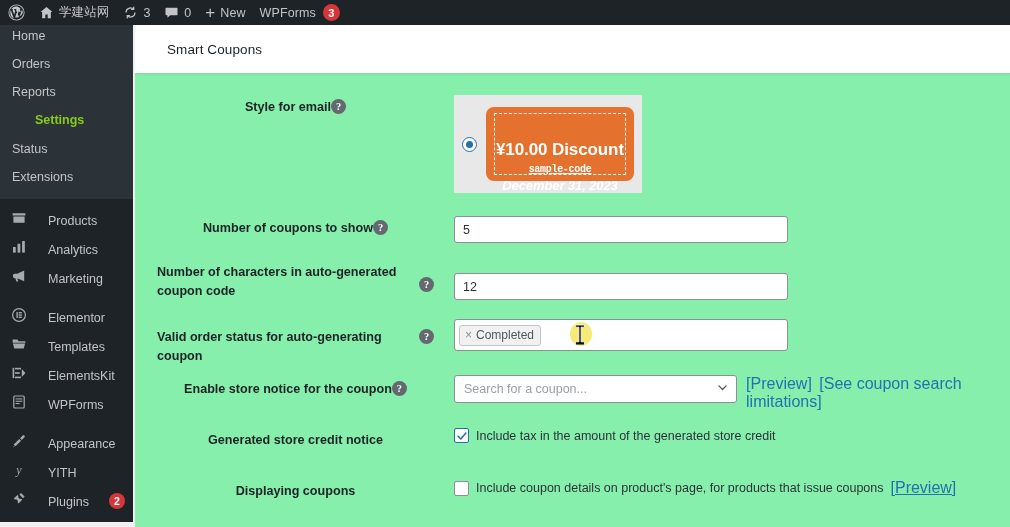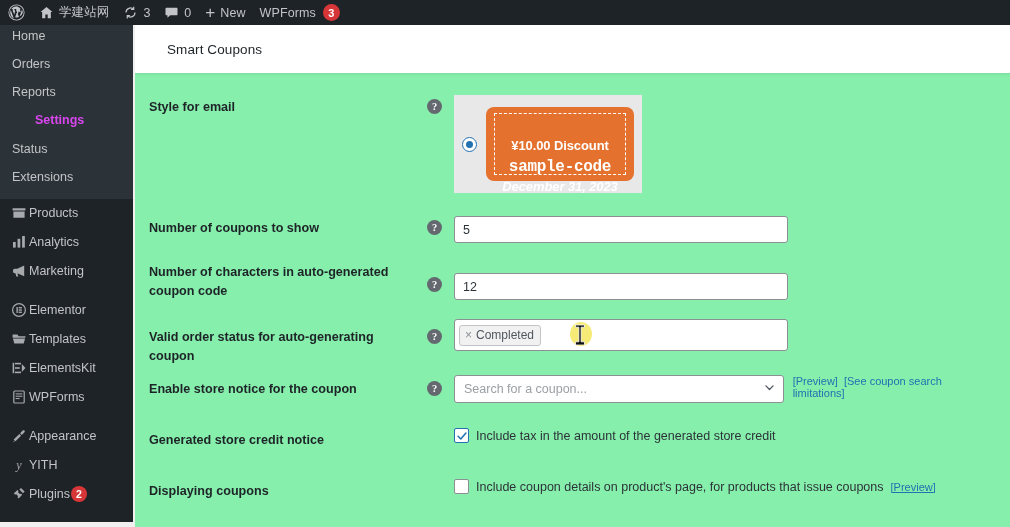--- a/index.html
+++ b/index.html
@@ -54,27 +54,27 @@
     background: #2c3338;
     padding: 2px 0 8px 0;
   }
   .submenu-item {
     display: block;
     padding: 5px 0 5px 12px;
     font-size: 12.5px;
     color: #c3c4c7;
     line-height: 1.45;
   }
-  .submenu-item.active { color: #d946ef; font-weight: bold; padding-left: 35px; }
+  .submenu-item.active { color: #84cc16; font-weight: bold; padding-left: 35px; }
 
   .menu-item {
-    display: flex; align-items: center;
+    display: flex; align-items: flex-end;
     height: 29px;
     padding-left: 9px;
-    gap: 1px;
+    gap: 20px;
     font-size: 12.5px;
     color: #c3c4c7;
   }
   .menu-item .mi-icon {
     width: 19px; height: 19px;
     display: inline-flex; align-items: center; justify-content: center;
     color: #a7aaad; flex: 0 0 19px;
   }
   .menu-item .mi-icon svg { display:block; }
   .menu-label { line-height: 1; }
@@ -104,21 +104,21 @@
     font-size: 13.5px; color: #1d2327; letter-spacing: .1px;
   }
 
   .form-table { padding: 0 0 0 0; }
   .row {
     display: flex; align-items: flex-start;
     padding: 0 18px 0 14px;
   }
   .row .th {
     width: 305px; flex: 0 0 305px;
-    display: flex; align-items: flex-start; justify-content: space-between;
+    display: flex; align-items: flex-start; justify-content: center;
     padding-right: 12px;
     padding-top: 3px;
   }
   .row .th .lbl {
     font-size: 12.6px; color: #1d2327; font-weight: 600; line-height: 1.5;
     max-width: 262px;
   }
   .row .td { flex: 1; }
 
   .help {
@@ -155,22 +155,22 @@
     border-radius: 8px;
     display: flex; flex-direction: column; align-items: center; justify-content: center;
     position: relative;
     color: #fff;
   }
   .coupon::before {
     content: ""; position: absolute;
     left: 8px; right: 8px; top: 6px; bottom: 6px;
     border: 1px dashed #fff;
   }
-  .coupon .l1 { font-size: 13px; font-weight: bold; line-height: 1.45; letter-spacing: -.1px; margin-top: 46px; }
-  .coupon .l2 { font-size: 16px; font-weight: bold; line-height: 1.4; font-family: "Liberation Mono", monospace; letter-spacing: -.3px;}
+  .coupon .l1 { font-size: 17px; font-weight: bold; line-height: 1.45; letter-spacing: -.1px; margin-top: 46px; }
+  .coupon .l2 { font-size: 10px; font-weight: bold; line-height: 1.4; font-family: "Liberation Mono", monospace; letter-spacing: -.3px; text-decoration: underline;}
   .coupon .l3 { font-size: 13px; font-weight: bold; line-height: 1.45; letter-spacing: -.1px; font-style: italic;}
 
   
   .txt {
     width: 334px; height: 27px;
     border: 1px solid #8c8f94; border-radius: 3px;
     background: #fff; color: #2c3338;
     font-size: 12.5px; font-family: "Liberation Sans", sans-serif;
     padding: 0 8px;
     display: flex; align-items: center;
@@ -205,21 +205,21 @@
 
   .select2 {
     width: 334px; height: 28px;
     border: 1px solid #8c8f94; border-radius: 3px;
     background: #fff;
     display: flex; align-items: center; justify-content: space-between;
     padding: 0 7px 0 9px;
   }
   .select2 .ph { font-size: 12.5px; color: #9ba0a5; }
 
-  .links { font-size: 11px; }
+  .links { font-size: 16px; }
   .links a { color: #2271b1; text-decoration: none; }
   .link-u { text-decoration: underline; }
 
   .cbline { display: flex; align-items: center; gap: 7px; }
   .cb {
     width: 15px; height: 15px; border-radius: 2px;
     border: 1px solid #8c8f94; background: #fff;
     display: inline-flex; align-items: center; justify-content: center;
     flex: 0 0 15px;
   }

